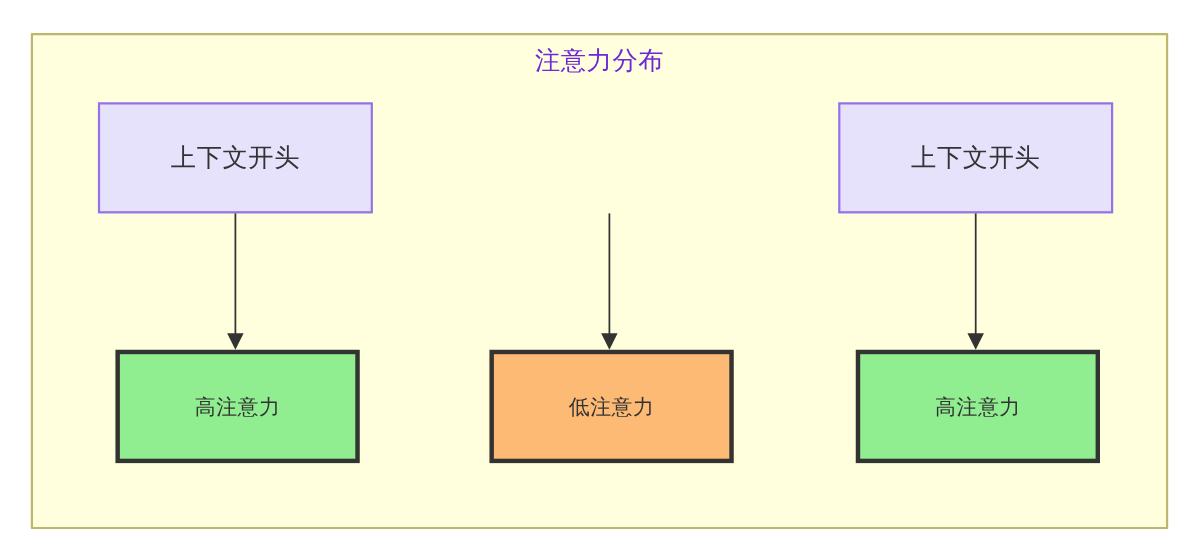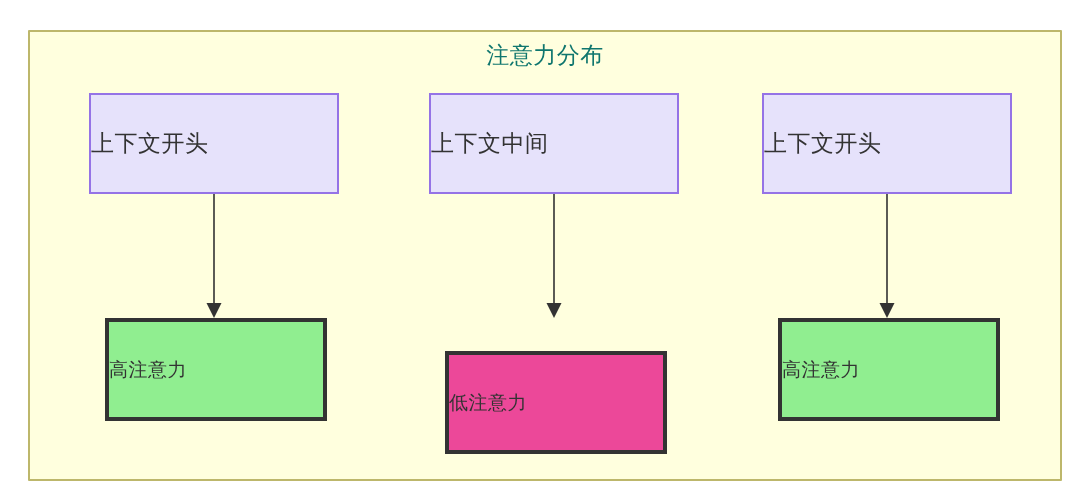--- a/index.html
+++ b/index.html
@@ -35,32 +35,32 @@
   }
 
   .cluster-title {
     position: absolute;
     left: 0;
     top: 8px;
     width: 100%;
     text-align: center;
     font-size: 23px;
     line-height: 30px;
-    color: #0f766e;
+    color: #6d28d9;
     letter-spacing: 0.5px;
     white-space: nowrap;
   }
 
   
   .node {
     position: absolute;
     box-sizing: border-box;
     display: flex;
     align-items: center;
-    justify-content: flex-start;
+    justify-content: center;
     text-align: center;
     color: #333333;
     white-space: nowrap;
   }
 
   .node-context {
     width: 250px;
     height: 101px;
     top: 61px;              
     background: #e6e2fb;
@@ -79,21 +79,21 @@
     top: 286px;             
     border: 4px solid #333333;
     font-size: 19px;
     letter-spacing: 0.5px;
   }
   .node-attn.col-0 { left: 75px; }    
   .node-attn.col-1 { left: 415px; }   
   .node-attn.col-2 { left: 748px; }   
 
   .fill-high { background: #90ee90; }
-  .fill-low  { background: #ec4899; margin-top: 33px; }
+  .fill-low  { background: #fdba74; }
 
   
   .edge-layer {
     position: absolute;
     left: 0;
     top: 0;
     width: 1034px;
     height: 451px;
     pointer-events: none;
     overflow: visible;
@@ -114,23 +114,20 @@
 <div id="canvas">
 
   <div class="cluster">
 
     <div class="cluster-title">注意力分布</div>
 
     <div class="node node-context col-0">
       <span>上下文开头</span>
     </div>
 
-    <div class="node node-context col-1">
-      <span>上下文中间</span>
-    </div>
 
     <div class="node node-context col-2">
       <span>上下文开头</span>
     </div>
 
     <div class="node node-attn col-0 fill-high">
       <span>高注意力</span>
     </div>
 
     <div class="node node-attn col-1 fill-low">

